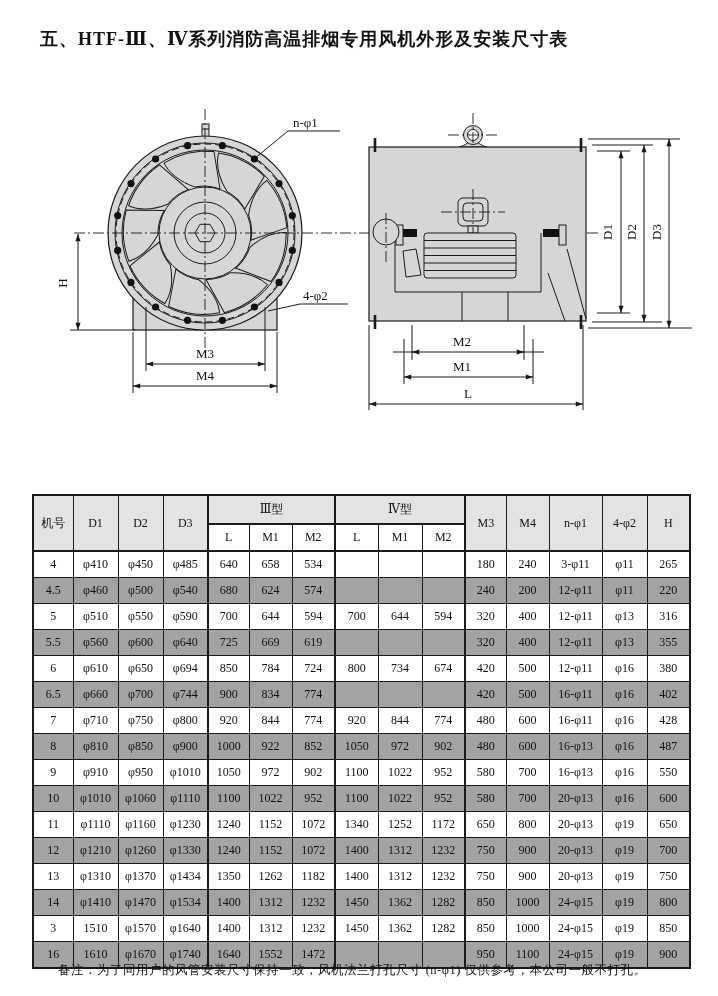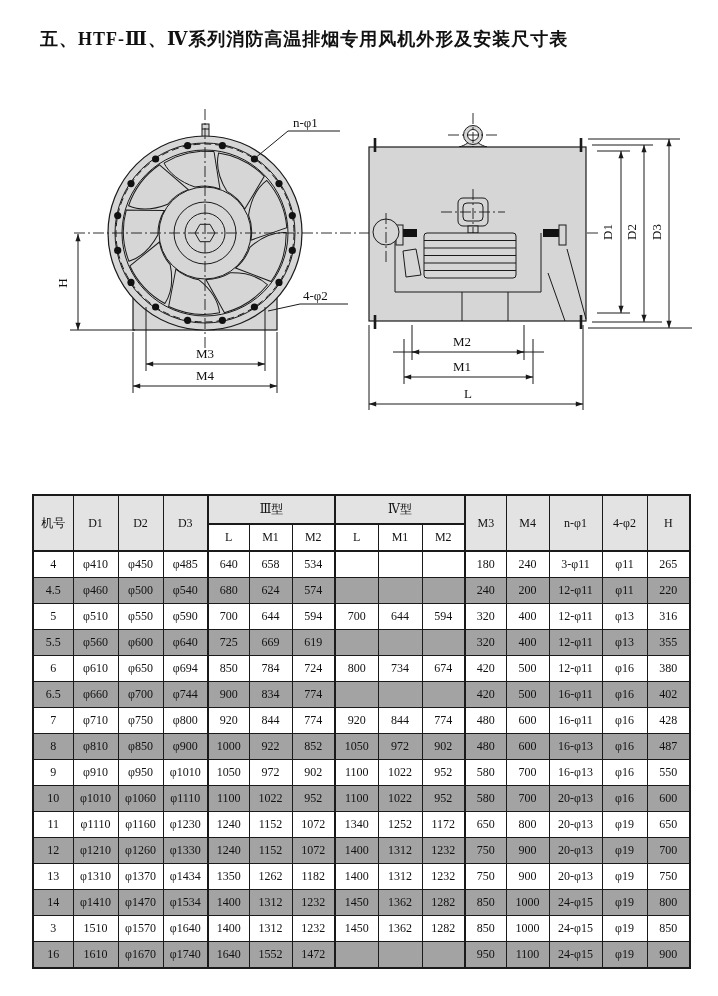--- a/index.html
+++ b/index.html
@@ -551,13 +551,14 @@
           <td></td>
           <td>950</td>
           <td>1100</td>
           <td>24-φ15</td>
           <td>φ19</td>
           <td>900</td>
         </tr>
       </tbody>
   </table>
 
+  <div class="note">备注：为了同用户的风管安装尺寸保持一致，风机法兰打孔尺寸 (n-φ1) 仅供参考，本公司一般不打孔。</div>
 </div>
 
 </body></html>

